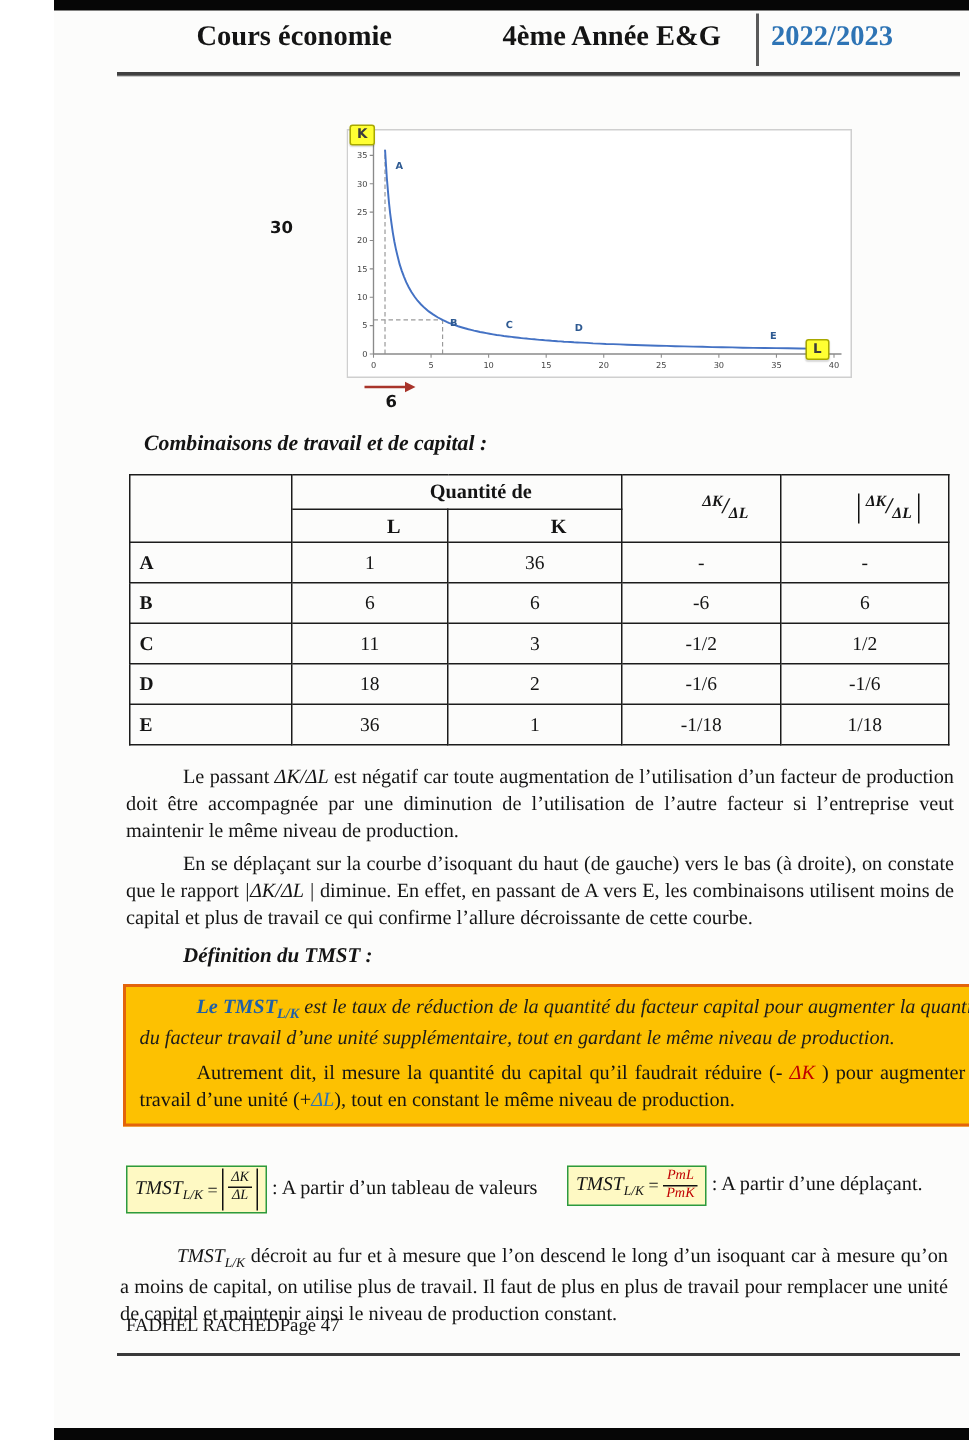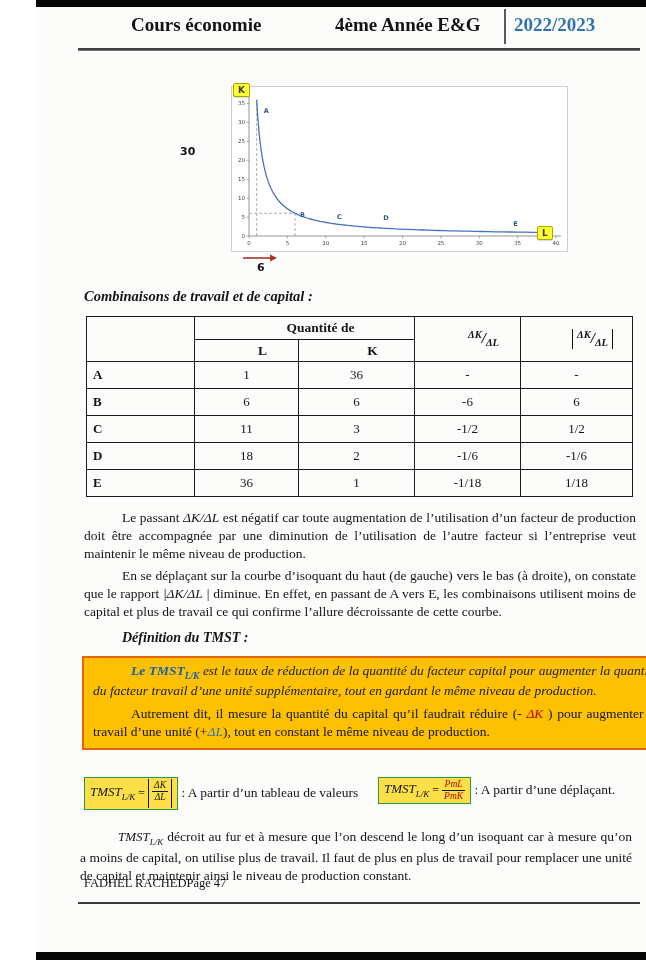--- a/index.html
+++ b/index.html
@@ -18,21 +18,21 @@
   
   .chart-wrap{position:absolute;left:195px;top:86px;width:337px;height:166px;}
   .badge{position:absolute;background:#ffff33;border:1px solid #a8a800;border-radius:2px;font-family:"DejaVu Sans",sans-serif;font-size:9px;font-weight:bold;color:#3c3c3c;padding:1px 4px;box-shadow:0 1px 1px rgba(0,0,0,0.15);}
   .badge-k{left:2px;top:-3px;}
   .badge-l{left:306px;top:140px;}
   .ann-30{position:absolute;left:144px;top:145px;font-family:"DejaVu Sans",sans-serif;font-size:11px;font-weight:bold;}
   .ann-arrow{position:absolute;left:206px;top:253px;}
   .ann-6{position:absolute;left:221px;top:261px;font-family:"DejaVu Sans",sans-serif;font-size:11px;font-weight:bold;}
 
   
-  .sec-heading{position:absolute;left:48px;top:288px;margin:0;font-size:14.5px;font-style:italic;font-weight:bold;}
+  .sec-heading{position:absolute;left:60px;top:288px;margin:0;font-size:14.5px;font-style:italic;font-weight:bold;}
 
   
   .combo-table{position:absolute;left:50px;top:316px;border-collapse:collapse;table-layout:fixed;}
   .combo-table td{border:1px solid #1c1c1c;font-size:13px;text-align:center;padding:0;vertical-align:middle;}
   .combo-table .th{font-weight:bold;font-size:13.5px;padding-left:32px;}
   .combo-table .hr1{height:23px;}
   .combo-table .hr2{height:22px;}
   .combo-table .dr{height:27px;}
   .combo-table .rl{font-weight:bold;text-align:left;padding-left:6px;}
   .supsub{font-style:italic;font-weight:bold;font-size:12px;}
@@ -53,21 +53,21 @@
   .ybox .d2{margin-top:5px;}
   .term{color:#1f5fa8;font-weight:bold;font-style:italic;}
   .term sub{font-size:9.5px;}
   .mk{font-style:italic;color:#c00000;}
   .ml{font-style:italic;color:#2e74b5;}
 
   
   .formulas{position:absolute;left:48px;top:777px;width:556px;font-size:13.5px;line-height:1.55;}
   .fleft{display:inline-block;width:294px;vertical-align:top;}
   .fright{display:inline-block;width:258px;vertical-align:top;}
-  .gbox{display:inline-flex;align-items:center;gap:3px;background:#fde047;border:1px solid #2c9a3f;padding:1px 5px;vertical-align:middle;}
+  .gbox{display:inline-flex;align-items:center;gap:3px;background:#fef9c3;border:1px solid #2c9a3f;padding:1px 5px;vertical-align:middle;}
   .mname{font-style:italic;font-size:13px;}
   .mname sub{font-size:9px;}
   .meq{font-size:12px;}
   .frac{display:inline-block;text-align:center;font-size:9.5px;line-height:1.15;font-style:italic;}
   .frac .fnum{display:block;border-bottom:1px solid #111;padding:0 2px;}
   .frac .fden{display:block;padding:0 2px;}
   .absbars{border-left:1.4px solid #111;border-right:1.4px solid #111;padding:1px 3px;display:inline-block;}
   .fred{color:#c00000;}
 
   

